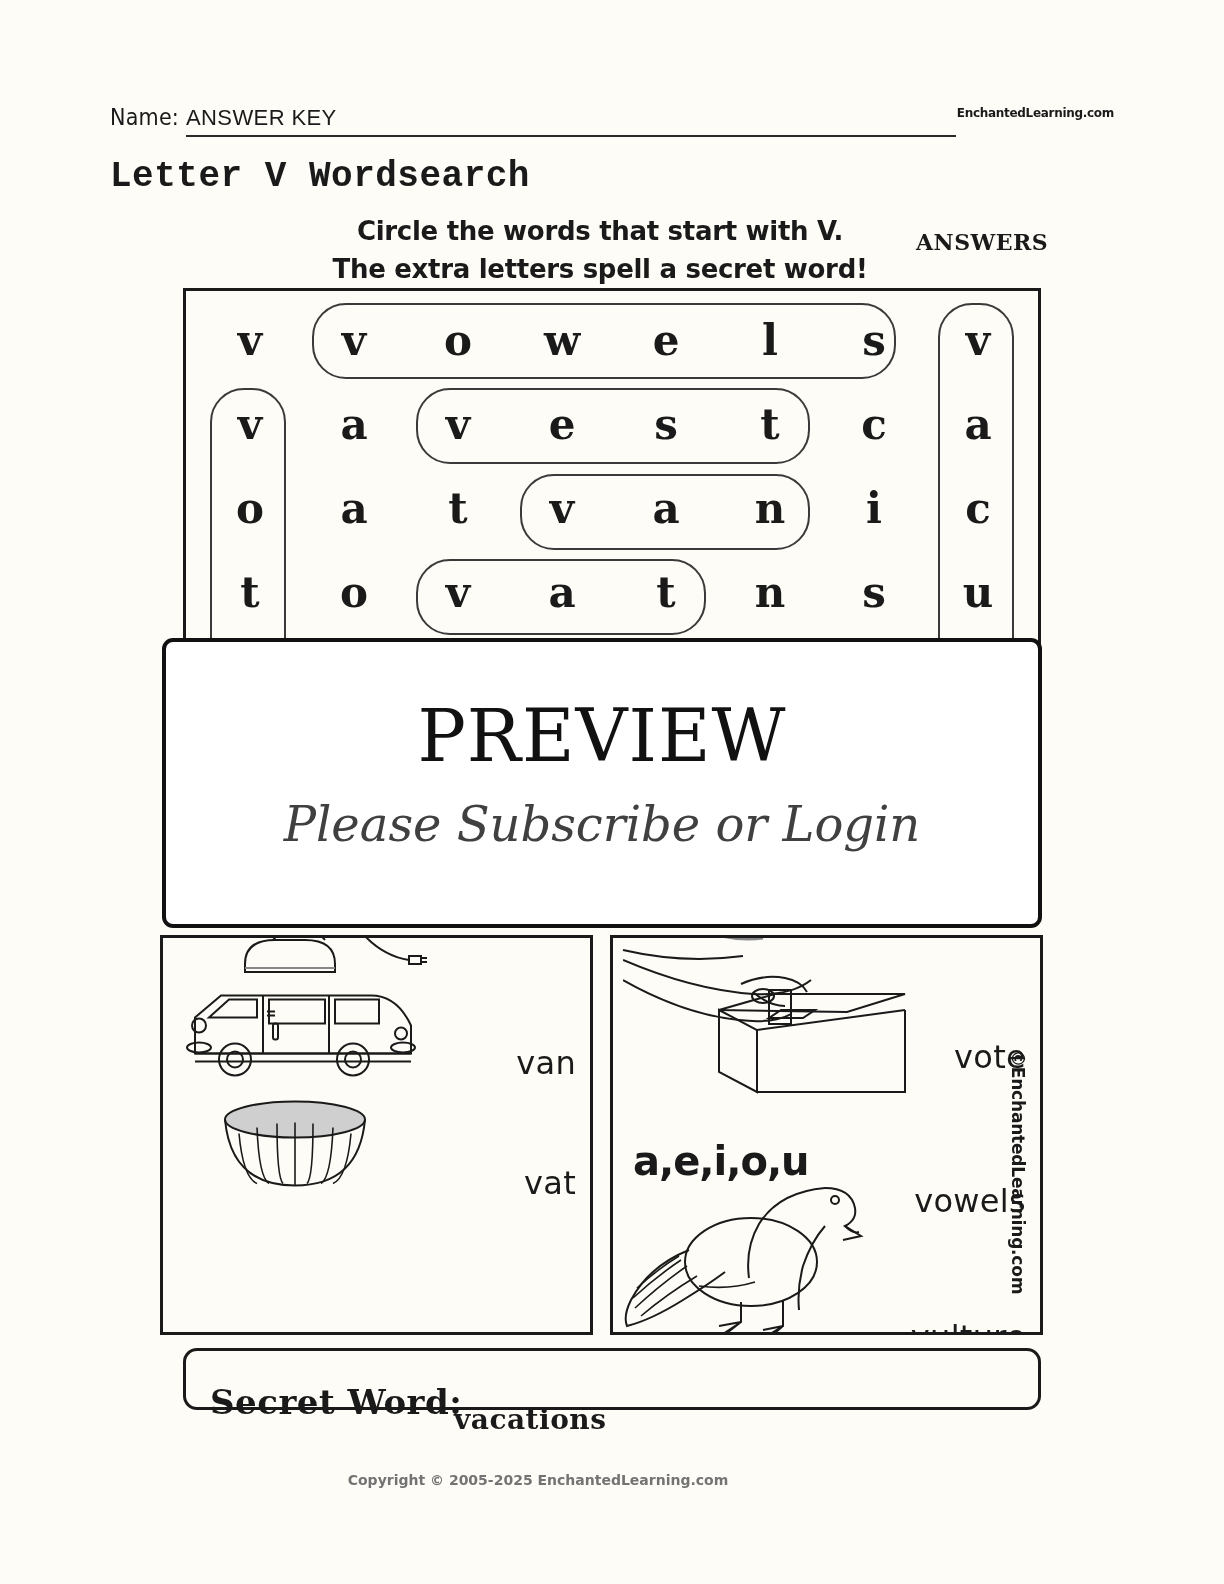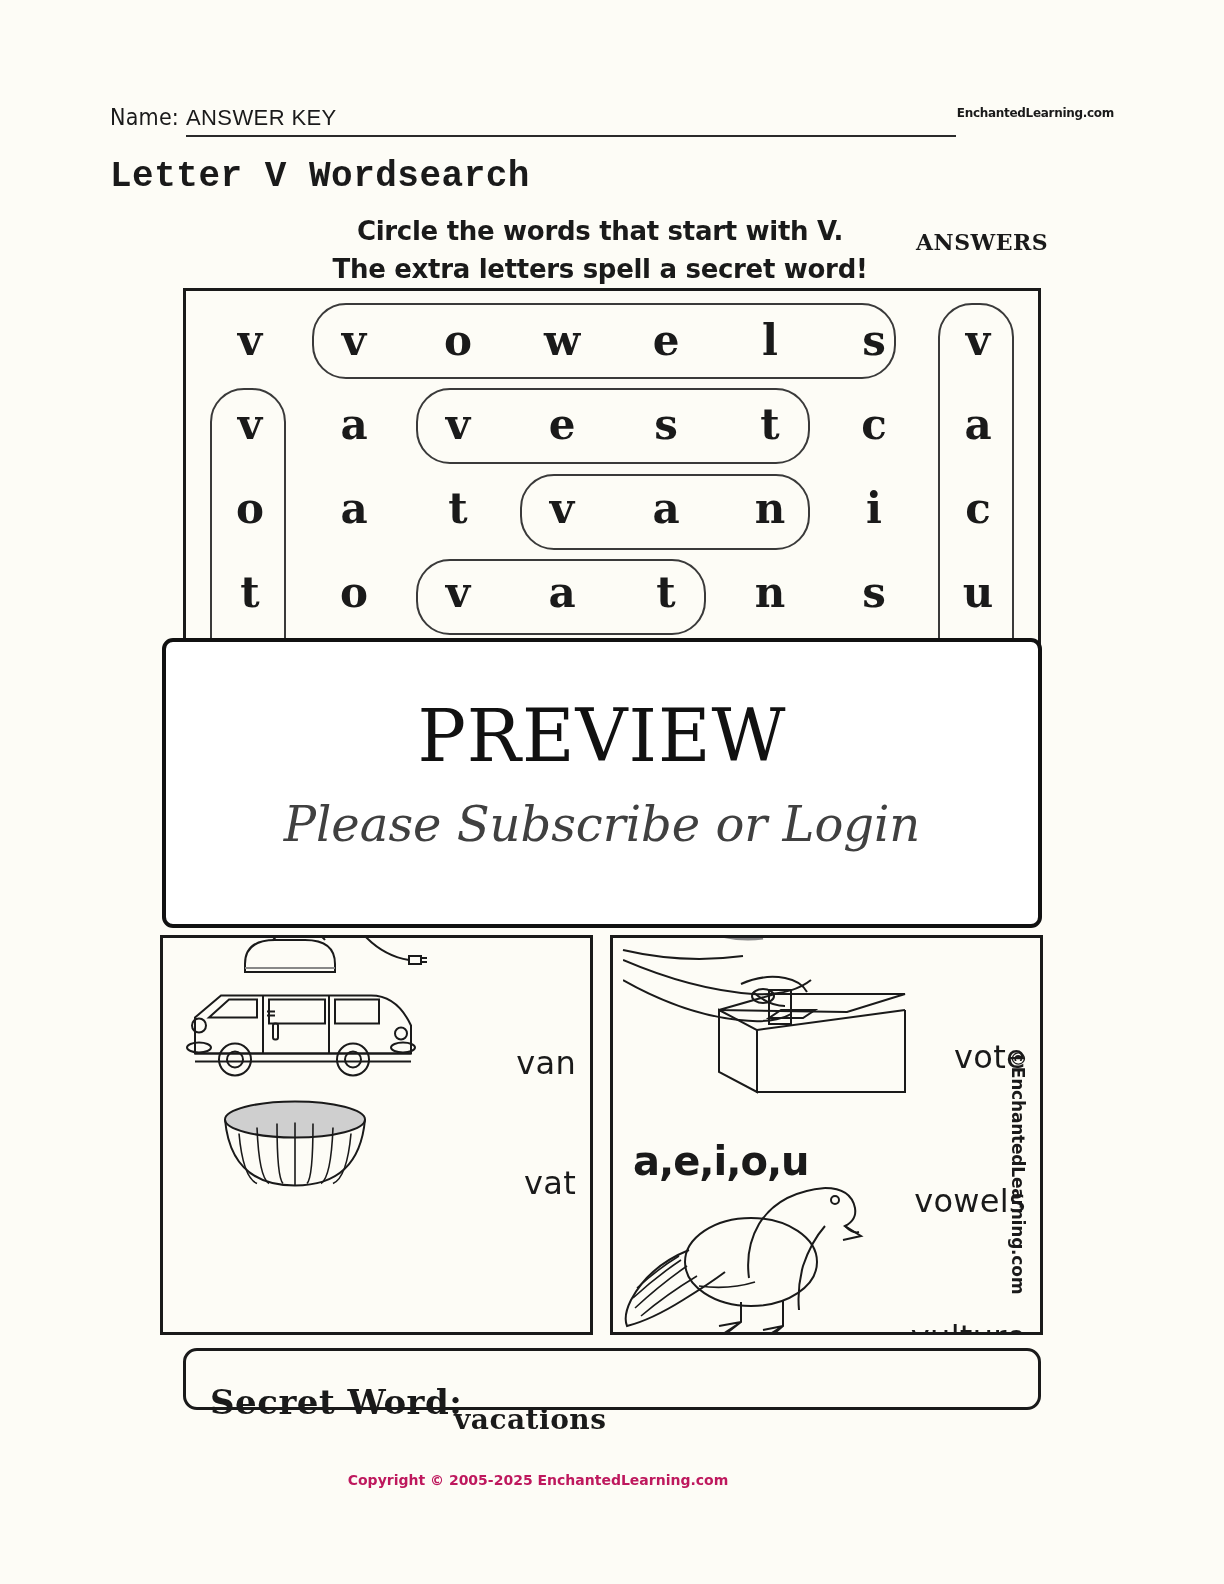--- a/index.html
+++ b/index.html
@@ -221,21 +221,21 @@
 
   #copyright {
     position: absolute;
     left: 0;
     top: 1472px;
     width: 1076px;
     text-align: center;
     font-size: 14px;
     font-family: "DejaVu Sans", sans-serif;
     font-weight: 600;
-    color: #be185d;
+    color: #737373;
   }
 
   
   #preview-overlay {
     position: absolute;
     left: 162px;
     top: 638px;
     width: 880px;
     height: 290px;
     background: #ffffff;

